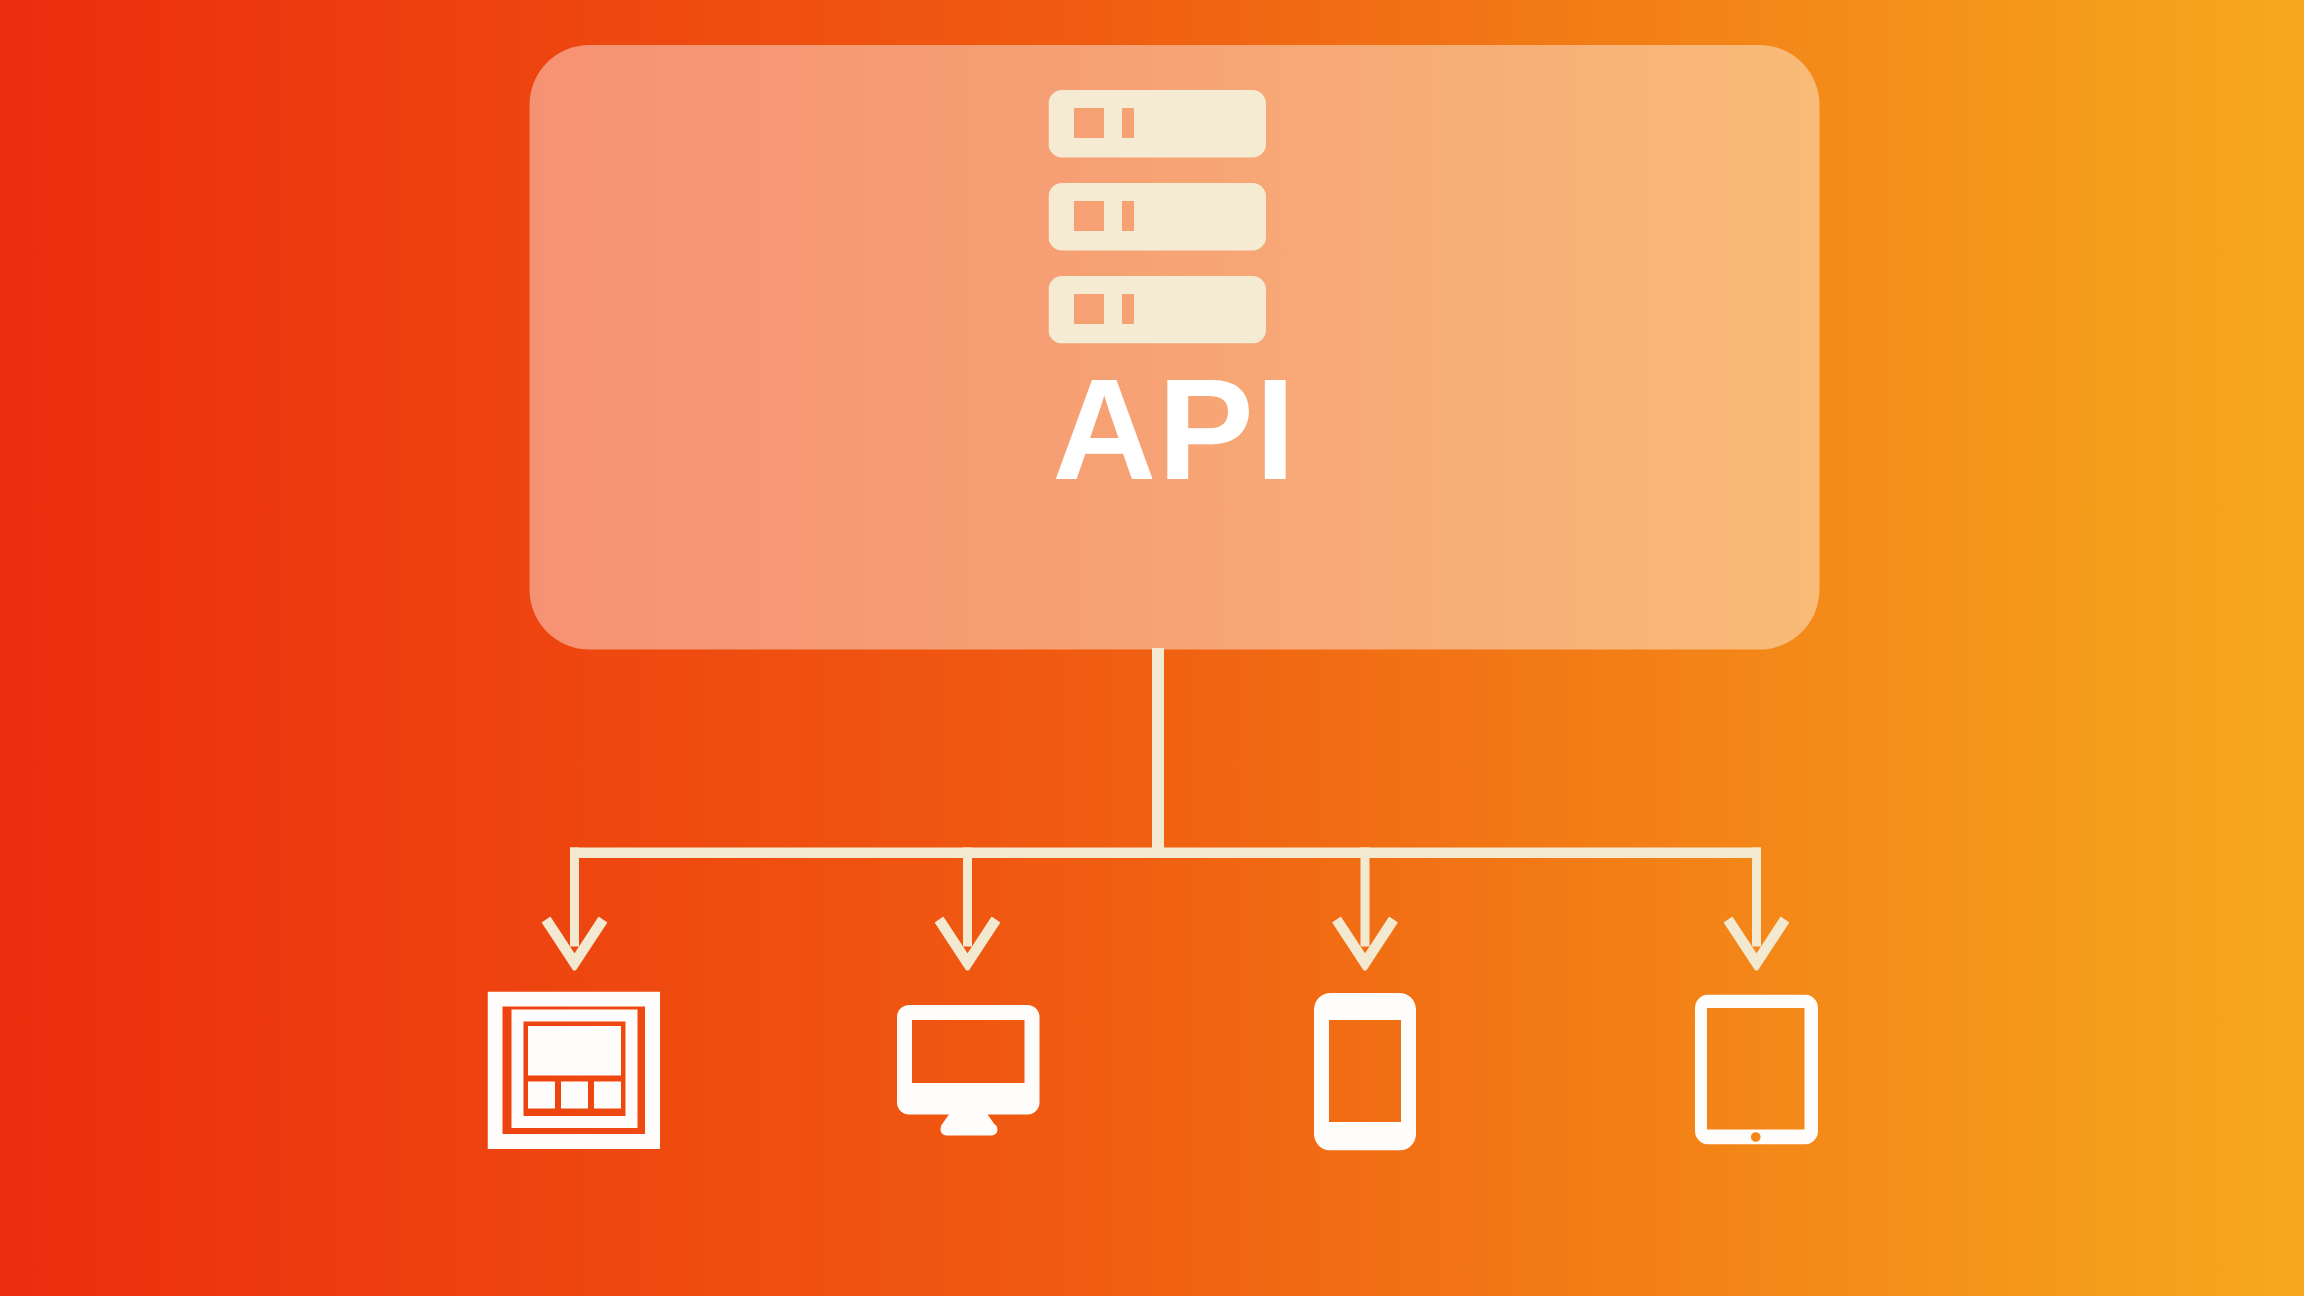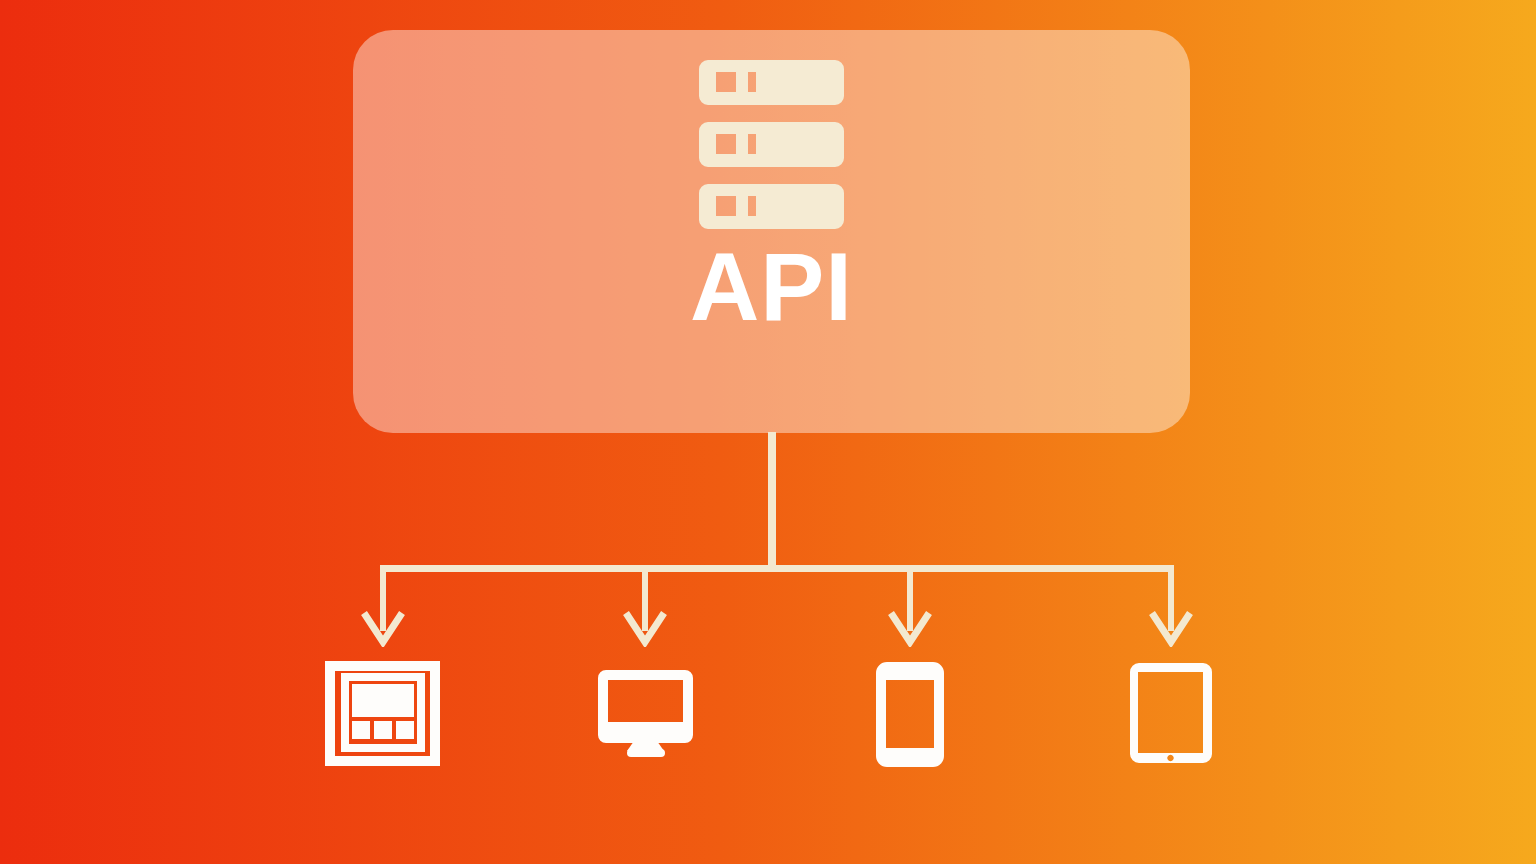--- a/index.html
+++ b/index.html
@@ -13,20 +13,21 @@
     width: 1536px; height: 864px;
     background: linear-gradient(90deg, #ec2d0e 0%, #f05c11 47%, #f6a91d 100%);
     overflow: hidden;
   }
   .api-box {
     position: absolute;
     left: 353px; top: 30px;
     width: 837px; height: 403px;
     background: rgba(255, 255, 255, 0.42);
     border-radius: 40px;
+    padding-left: 23px;
   }
   .server-icon {
     position: absolute;
     left: 346px; top: 30px;
   }
   .api-label {
     position: absolute;
     left: 0; right: 0; top: 209px;
     text-align: center;
     color: #ffffff;

